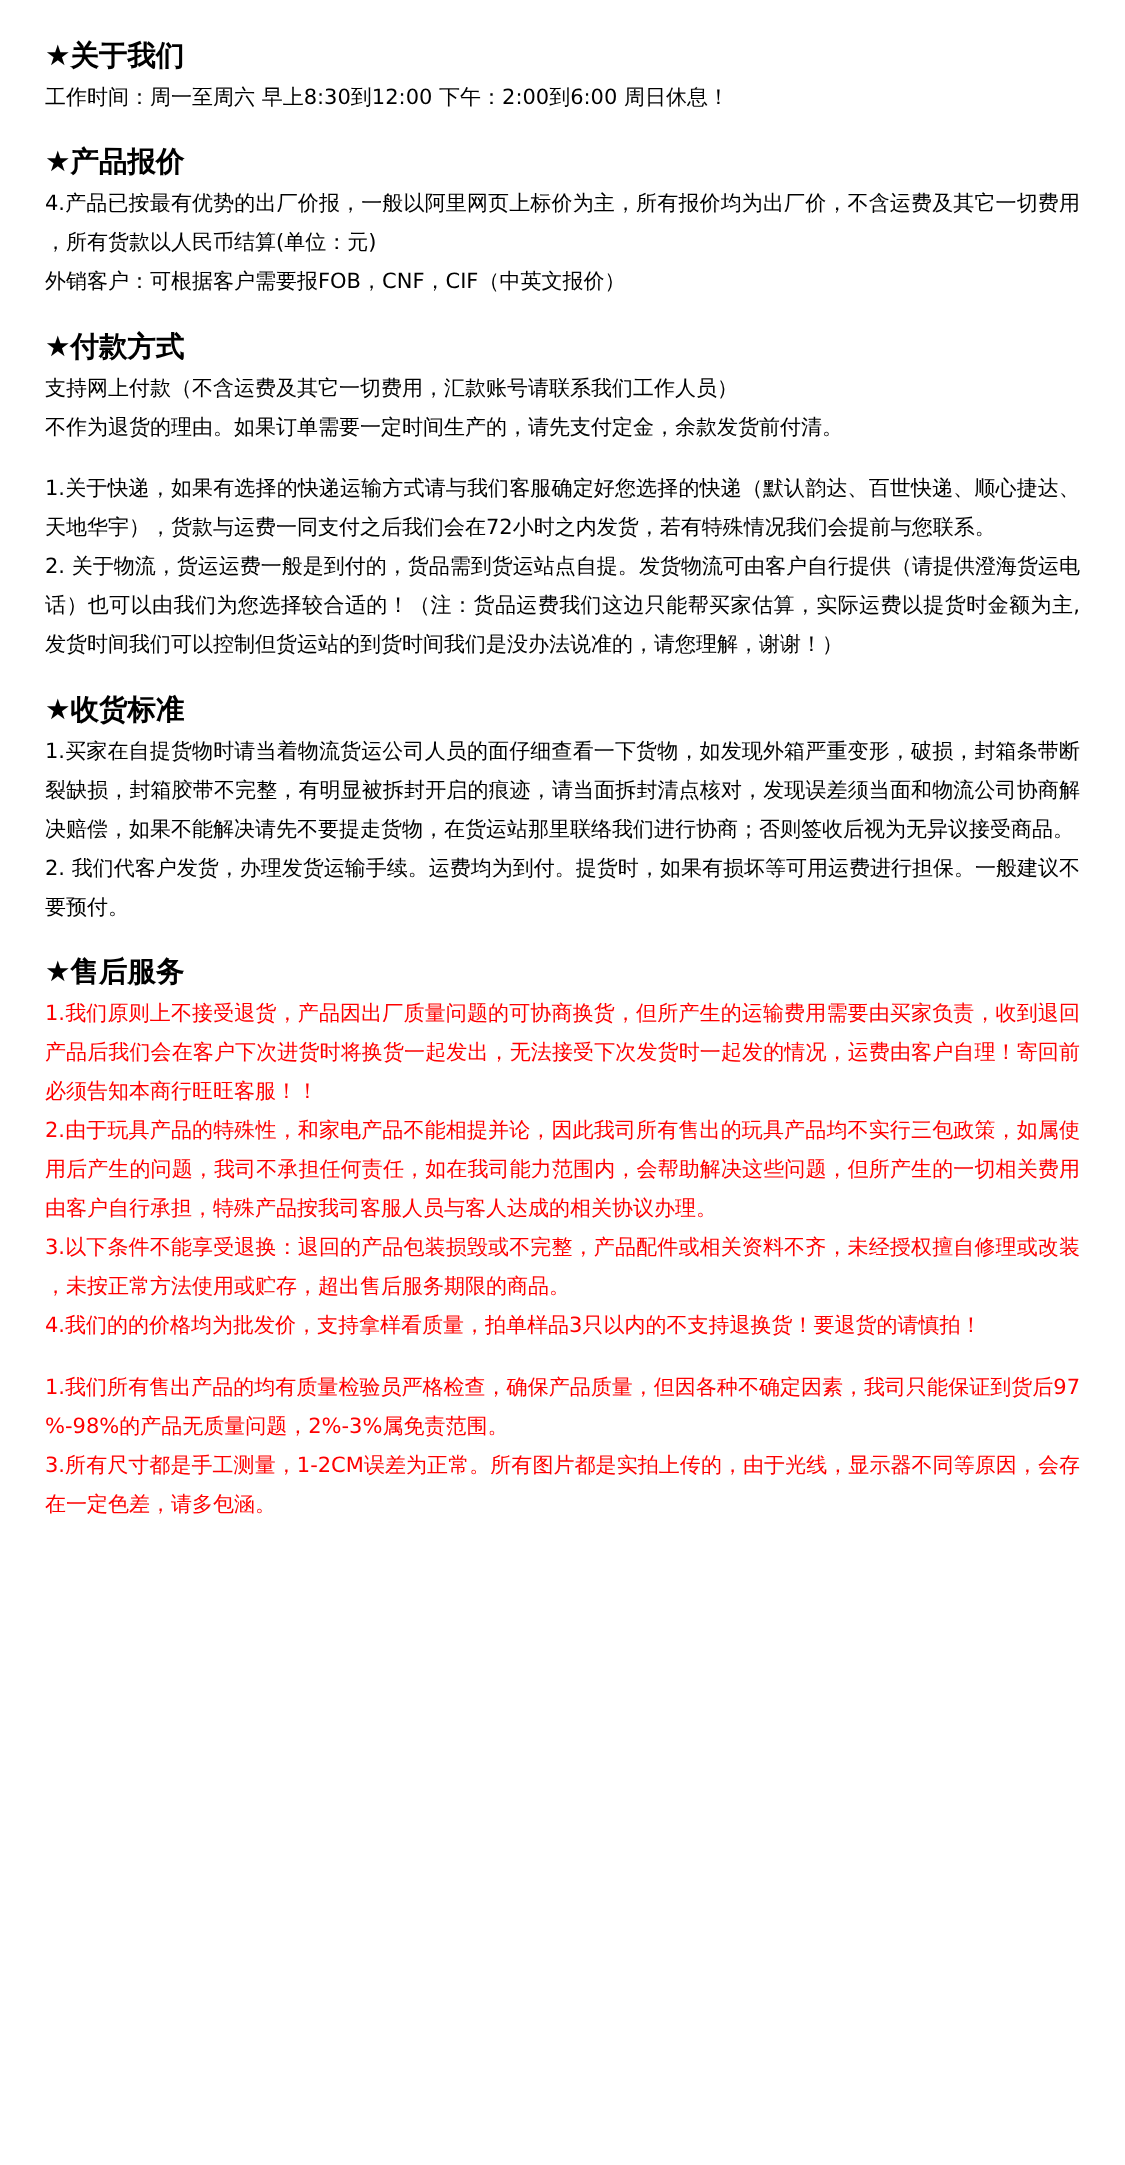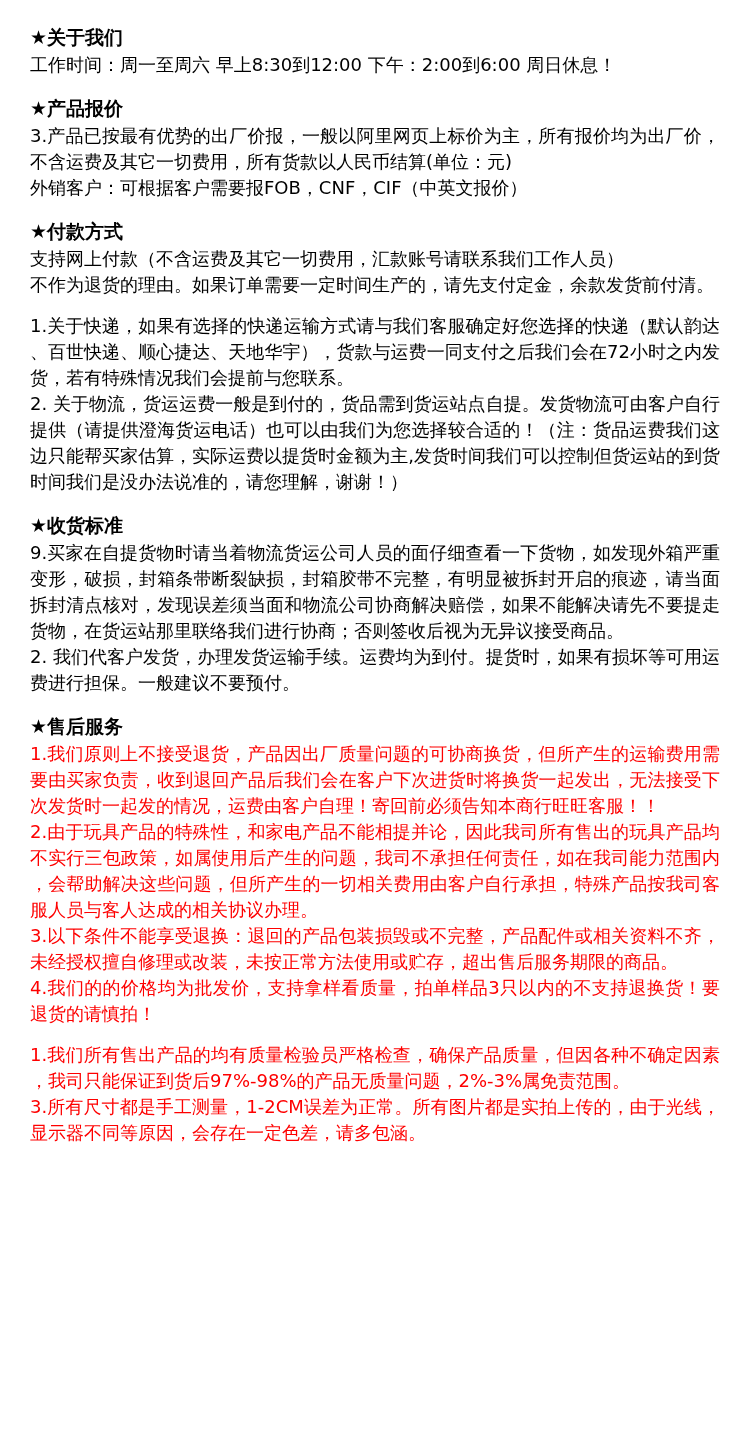--- a/index.html
+++ b/index.html
@@ -18,57 +18,57 @@
   }
   .section { margin-top: 15px; }
   .section:first-child { margin-top: 0; }
   .section-title {
     font-size: 19px;
     font-weight: 700;
     line-height: 30px;
     color: #000000;
   }
   .para {
-    font-size: 18px;
+    font-size: 14px;
     line-height: 26px;
     text-align: justify;
     word-break: break-all;
     line-break: anywhere;
   }
 </style>
 </head>
 <body>
 
 <div class="doc">
 
   <div class="section">
     <h2 class="section-title">★关于我们</h2>
     <p class="para" style="color: rgb(0, 0, 0);">工作时间：周一至周六 早上8:30到12:00 下午：2:00到6:00 周日休息！</p>
   </div>
 
   <div class="section">
     <h2 class="section-title">★产品报价</h2>
-    <p class="para" style="color: rgb(0, 0, 0);">3.产品已按最有优势的出厂价报，一般以阿里网页上标价为主，所有报价均为出厂价，不含运费及其它一切费用，所有货款以人民币结算(单位：元)</p>
+    <p class="para" style="color: rgb(0, 0, 0);">4.产品已按最有优势的出厂价报，一般以阿里网页上标价为主，所有报价均为出厂价，不含运费及其它一切费用，所有货款以人民币结算(单位：元)</p>
     <p class="para" style="color: rgb(0, 0, 0);">外销客户：可根据客户需要报FOB，CNF，CIF（中英文报价）</p>
   </div>
 
   <div class="section">
     <h2 class="section-title">★付款方式</h2>
     <p class="para" style="color: rgb(0, 0, 0);">支持网上付款（不含运费及其它一切费用，汇款账号请联系我们工作人员）</p>
     <p class="para" style="color: rgb(0, 0, 0);">不作为退货的理由。如果订单需要一定时间生产的，请先支付定金，余款发货前付清。</p>
   </div>
 
   <div class="section">
     <p class="para" style="color: rgb(0, 0, 0);">1.关于快递，如果有选择的快递运输方式请与我们客服确定好您选择的快递（默认韵达、百世快递、顺心捷达、天地华宇），货款与运费一同支付之后我们会在72小时之内发货，若有特殊情况我们会提前与您联系。</p>
     <p class="para" style="color: rgb(0, 0, 0);">2. 关于物流，货运运费一般是到付的，货品需到货运站点自提。发货物流可由客户自行提供（请提供澄海货运电话）也可以由我们为您选择较合适的！（注：货品运费我们这边只能帮买家估算，实际运费以提货时金额为主,发货时间我们可以控制但货运站的到货时间我们是没办法说准的，请您理解，谢谢！）</p>
   </div>
 
   <div class="section">
     <h2 class="section-title">★收货标准</h2>
-    <p class="para" style="color: rgb(0, 0, 0);">9.买家在自提货物时请当着物流货运公司人员的面仔细查看一下货物，如发现外箱严重变形，破损，封箱条带断裂缺损，封箱胶带不完整，有明显被拆封开启的痕迹，请当面拆封清点核对，发现误差须当面和物流公司协商解决赔偿，如果不能解决请先不要提走货物，在货运站那里联络我们进行协商；否则签收后视为无异议接受商品。</p>
+    <p class="para" style="color: rgb(0, 0, 0);">1.买家在自提货物时请当着物流货运公司人员的面仔细查看一下货物，如发现外箱严重变形，破损，封箱条带断裂缺损，封箱胶带不完整，有明显被拆封开启的痕迹，请当面拆封清点核对，发现误差须当面和物流公司协商解决赔偿，如果不能解决请先不要提走货物，在货运站那里联络我们进行协商；否则签收后视为无异议接受商品。</p>
     <p class="para" style="color: rgb(0, 0, 0);">2. 我们代客户发货，办理发货运输手续。运费均为到付。提货时，如果有损坏等可用运费进行担保。一般建议不要预付。</p>
   </div>
 
   <div class="section">
     <h2 class="section-title">★售后服务</h2>
     <p class="para" style="color: rgb(254, 0, 0);">1.我们原则上不接受退货，产品因出厂质量问题的可协商换货，但所产生的运输费用需要由买家负责，收到退回产品后我们会在客户下次进货时将换货一起发出，无法接受下次发货时一起发的情况，运费由客户自理！寄回前必须告知本商行旺旺客服！！</p>
     <p class="para" style="color: rgb(254, 0, 0);">2.由于玩具产品的特殊性，和家电产品不能相提并论，因此我司所有售出的玩具产品均不实行三包政策，如属使用后产生的问题，我司不承担任何责任，如在我司能力范围内，会帮助解决这些问题，但所产生的一切相关费用由客户自行承担，特殊产品按我司客服人员与客人达成的相关协议办理。</p>
     <p class="para" style="color: rgb(254, 0, 0);">3.以下条件不能享受退换：退回的产品包装损毁或不完整，产品配件或相关资料不齐，未经授权擅自修理或改装，未按正常方法使用或贮存，超出售后服务期限的商品。</p>
     <p class="para" style="color: rgb(254, 0, 0);">4.我们的的价格均为批发价，支持拿样看质量，拍单样品3只以内的不支持退换货！要退货的请慎拍！</p>
   </div>

